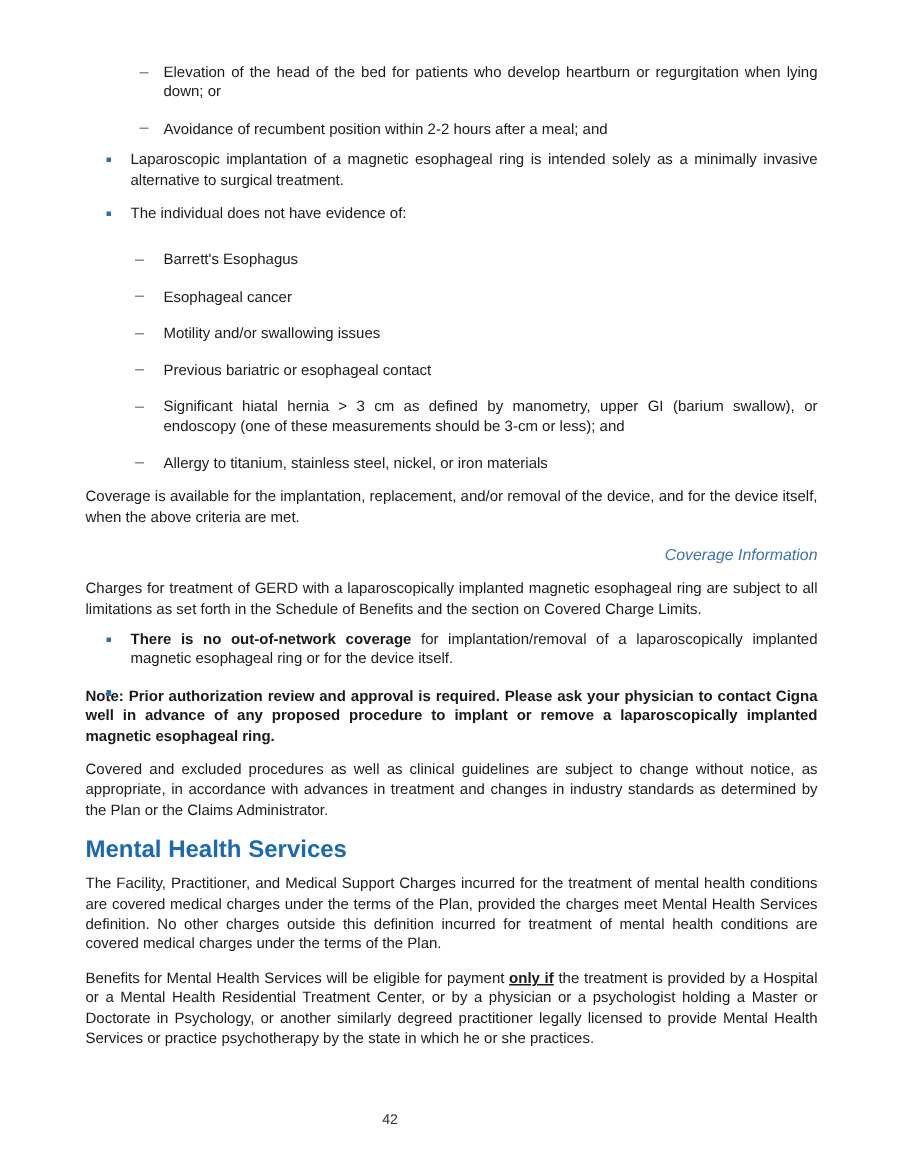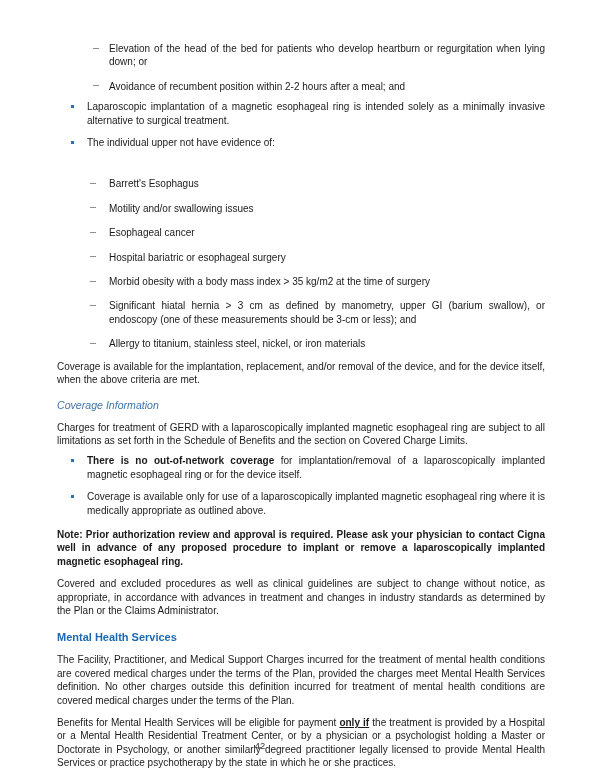--- a/index.html
+++ b/index.html
@@ -61,21 +61,21 @@
   ul.lvl2 {
     list-style: none;
     margin: 0;
     padding: 0;
   }
   ul.lvl2 > li {
     position: relative;
     padding-left: 30px;
     margin-top: 11px;
   }
-  ul.lvl2 > li:first-child { margin-top: 28px; }
+  ul.lvl2 > li:first-child { margin-top: 18px; }
   ul.lvl2 > li > .marker {
     position: absolute;
     left: 11px;
     top: 5.6px;
     width: 6px;
     height: 1px;
     background: #8d8d8d;
   }
   
   ul.lvl1 ul.lvl2 { margin-left: 0; }
@@ -103,24 +103,24 @@
     background: #8d8d8d;
   }
 
   h2.heading-italic {
     font-size: 10.6px;
     line-height: 14px;
     font-style: italic;
     font-weight: normal;
     color: #3d75ad;
     margin: 11px 0 0 0;
-    text-align: left;
+    text-align: right;
   }
   h2.heading-bold {
-    font-size: 11px;
+    font-size: 16px;
     line-height: 14px;
     font-weight: bold;
     color: #1b68b3;
     margin: 13px 0 0 0;
     text-align: left;
   }
   .bold { font-weight: bold; }
   .bold-underline { font-weight: bold; text-decoration: underline; }
   .note { font-weight: bold; margin-top: 11px; }
 
@@ -151,41 +151,37 @@
       </li>
     </ul>
 
     <ul class="lvl1">
       <li>
         <span class="marker"></span>
         <span>Laparoscopic implantation of a magnetic esophageal ring is intended solely as a minimally invasive alternative to surgical treatment.</span>
       </li>
       <li>
         <span class="marker"></span>
-        <span>The individual upper not have evidence of:</span>
+        <span>The individual does not have evidence of:</span>
         <ul class="lvl2">
           <li>
             <span class="marker"></span>
             <span>Barrett's Esophagus</span>
           </li>
           <li>
             <span class="marker"></span>
+            <span>Esophageal cancer</span>
+          </li>
+          <li>
+            <span class="marker"></span>
             <span>Motility and/or swallowing issues</span>
           </li>
           <li>
             <span class="marker"></span>
-            <span>Esophageal cancer</span>
-          </li>
-          <li>
-            <span class="marker"></span>
-            <span>Hospital bariatric or esophageal surgery</span>
-          </li>
-          <li>
-            <span class="marker"></span>
-            <span>Morbid obesity with a body mass index &gt; 35 kg/m2 at the time of surgery</span>
+            <span>Previous bariatric or esophageal contact</span>
           </li>
           <li>
             <span class="marker"></span>
             <span>Significant hiatal hernia &gt; 3 cm as defined by manometry, upper GI (barium swallow), or endoscopy (one of these measurements should be 3-cm or less); and</span>
           </li>
           <li>
             <span class="marker"></span>
             <span>Allergy to titanium, stainless steel, nickel, or iron materials</span>
           </li>
         </ul>
@@ -198,21 +194,20 @@
 
     <p class="para">Charges for treatment of GERD with a laparoscopically implanted magnetic esophageal ring are subject to all limitations as set forth in the Schedule of Benefits and the section on Covered Charge Limits.</p>
 
     <ul class="lvl1">
       <li>
         <span class="marker"></span>
         <span class="bold">There is no out-of-network coverage</span><span> for implantation/removal of a laparoscopically implanted magnetic esophageal ring or for the device itself.</span>
       </li>
       <li>
         <span class="marker"></span>
-        <span>Coverage is available only for use of a laparoscopically implanted magnetic esophageal ring where it is medically appropriate as outlined above.</span>
       </li>
     </ul>
 
     <p class="para note">Note: Prior authorization review and approval is required. Please ask your physician to contact Cigna well in advance of any proposed procedure to implant or remove a laparoscopically implanted magnetic esophageal ring.</p>
 
     <p class="para">Covered and excluded procedures as well as clinical guidelines are subject to change without notice, as appropriate, in accordance with advances in treatment and changes in industry standards as determined by the Plan or the Claims Administrator.</p>
 
     <h2 class="heading-bold">Mental Health Services</h2>
 
     <p class="para">The Facility, Practitioner, and Medical Support Charges incurred for the treatment of mental health conditions are covered medical charges under the terms of the Plan, provided the charges meet Mental Health Services definition. No other charges outside this definition incurred for treatment of mental health conditions are covered medical charges under the terms of the Plan.</p>

